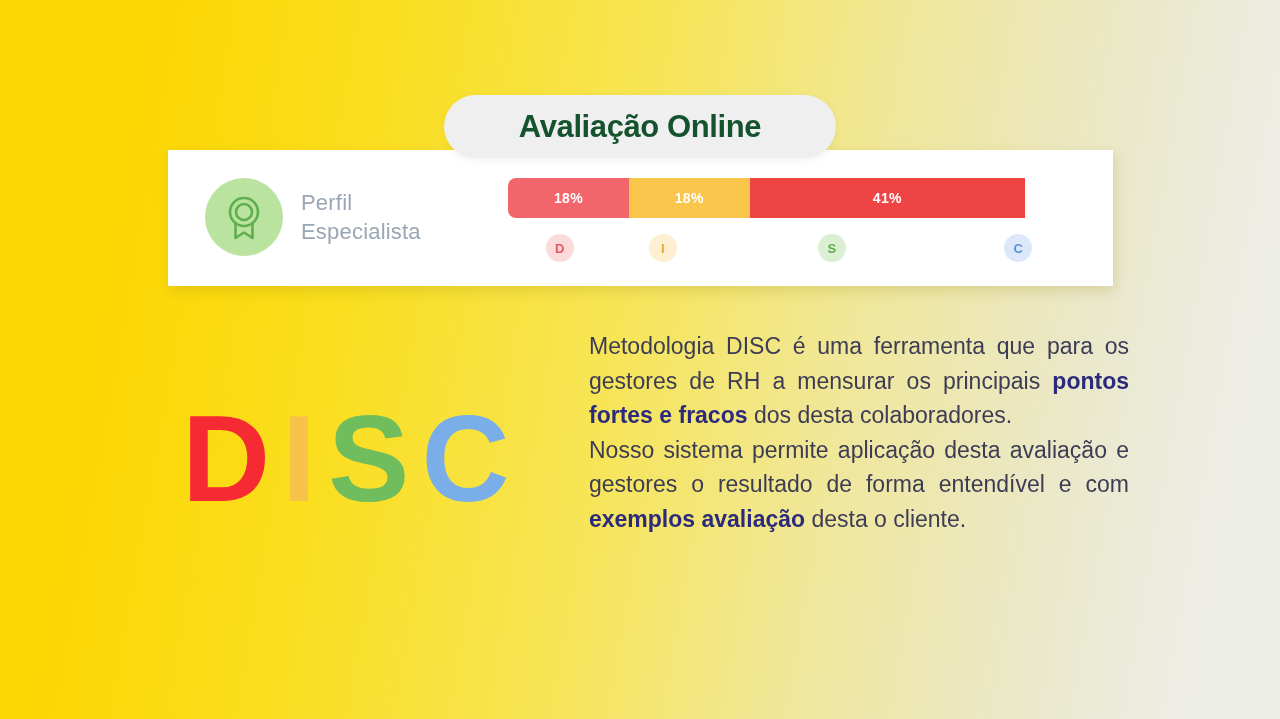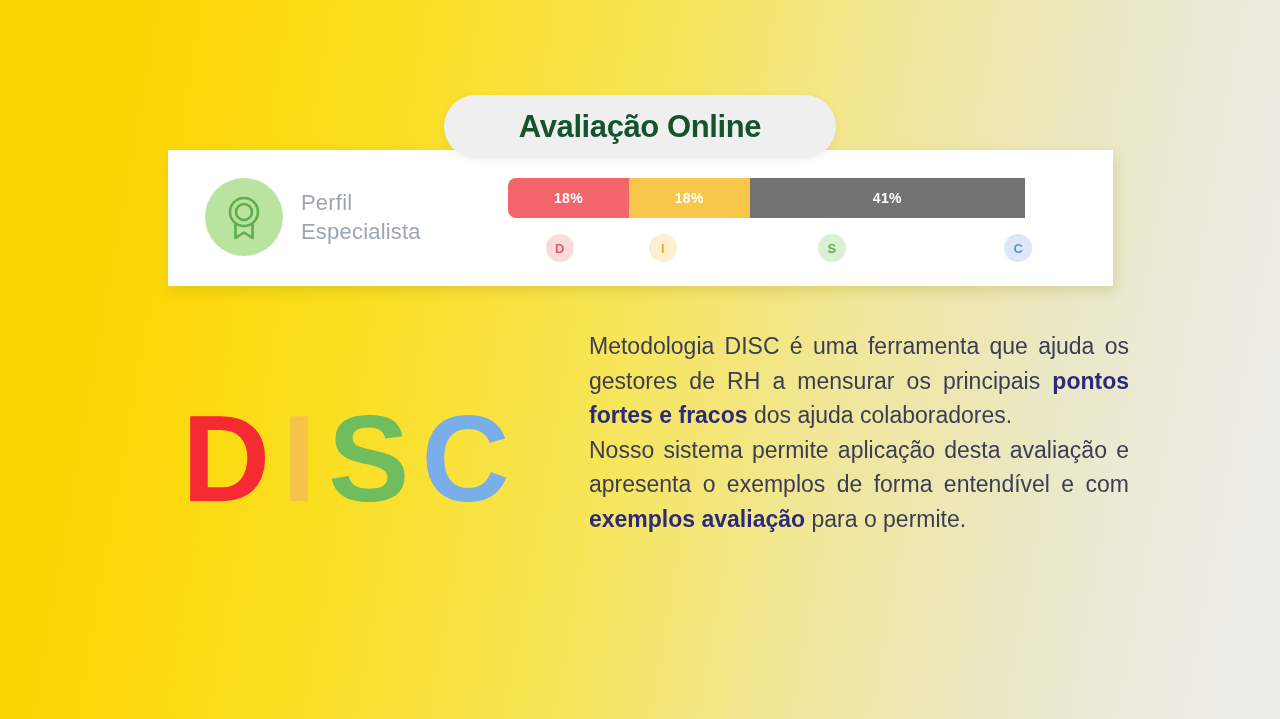--- a/index.html
+++ b/index.html
@@ -195,21 +195,21 @@
 </div>
 
 <div class="bar-area">
   <div class="bar">
     <div class="bar-seg" style="background: rgb(242, 101, 107); width: 17.8218%;">
       <span>18%</span>
     </div>
     <div class="bar-seg" style="background: rgb(248, 198, 74); width: 17.8218%;">
       <span>18%</span>
     </div>
-    <div class="bar-seg" style="background: #737373; width: 40.5941%;">
+    <div class="bar-seg" style="background: #ef4444; width: 40.5941%;">
       <span>41%</span>
     </div>
   </div>
 </div>
 
 <div class="letters-row">
   <div class="letter-cell" style="width: 17.8218%;">
     <div class="letter-circle" style="background: rgb(251, 218, 219); color: rgb(232, 89, 95);">D</div>
   </div>
   <div class="letter-cell" style="width: 17.8218%;">
@@ -225,18 +225,18 @@
 
 <div class="wordmark">
   <span style="color: rgb(246, 42, 50);">D</span>
   <span style="color: rgb(246, 194, 74);">I</span>
   <span style="color: rgb(111, 189, 92);">S</span>
   <span style="color: rgb(121, 174, 232);">C</span>
 </div>
 
 <div class="copy">
   <p>
-    <span>Metodologia DISC é uma ferramenta que ajuda os gestores de RH a mensurar os principais </span><b>pontos fortes e fracos</b><span> dos ajuda colaboradores.</span>
+    <span>Metodologia DISC é uma ferramenta que para os gestores de RH a mensurar os principais </span><b>pontos fortes e fracos</b><span> dos desta colaboradores.</span>
   </p>
   <p>
-    <span>Nosso sistema permite aplicação desta avaliação e apresenta o exemplos de forma entendível e com </span><b>exemplos avaliação</b><span> para o permite.</span>
+    <span>Nosso sistema permite aplicação desta avaliação e gestores o resultado de forma entendível e com </span><b>exemplos avaliação</b><span> desta o cliente.</span>
   </p>
 </div>
 
 </body></html>

